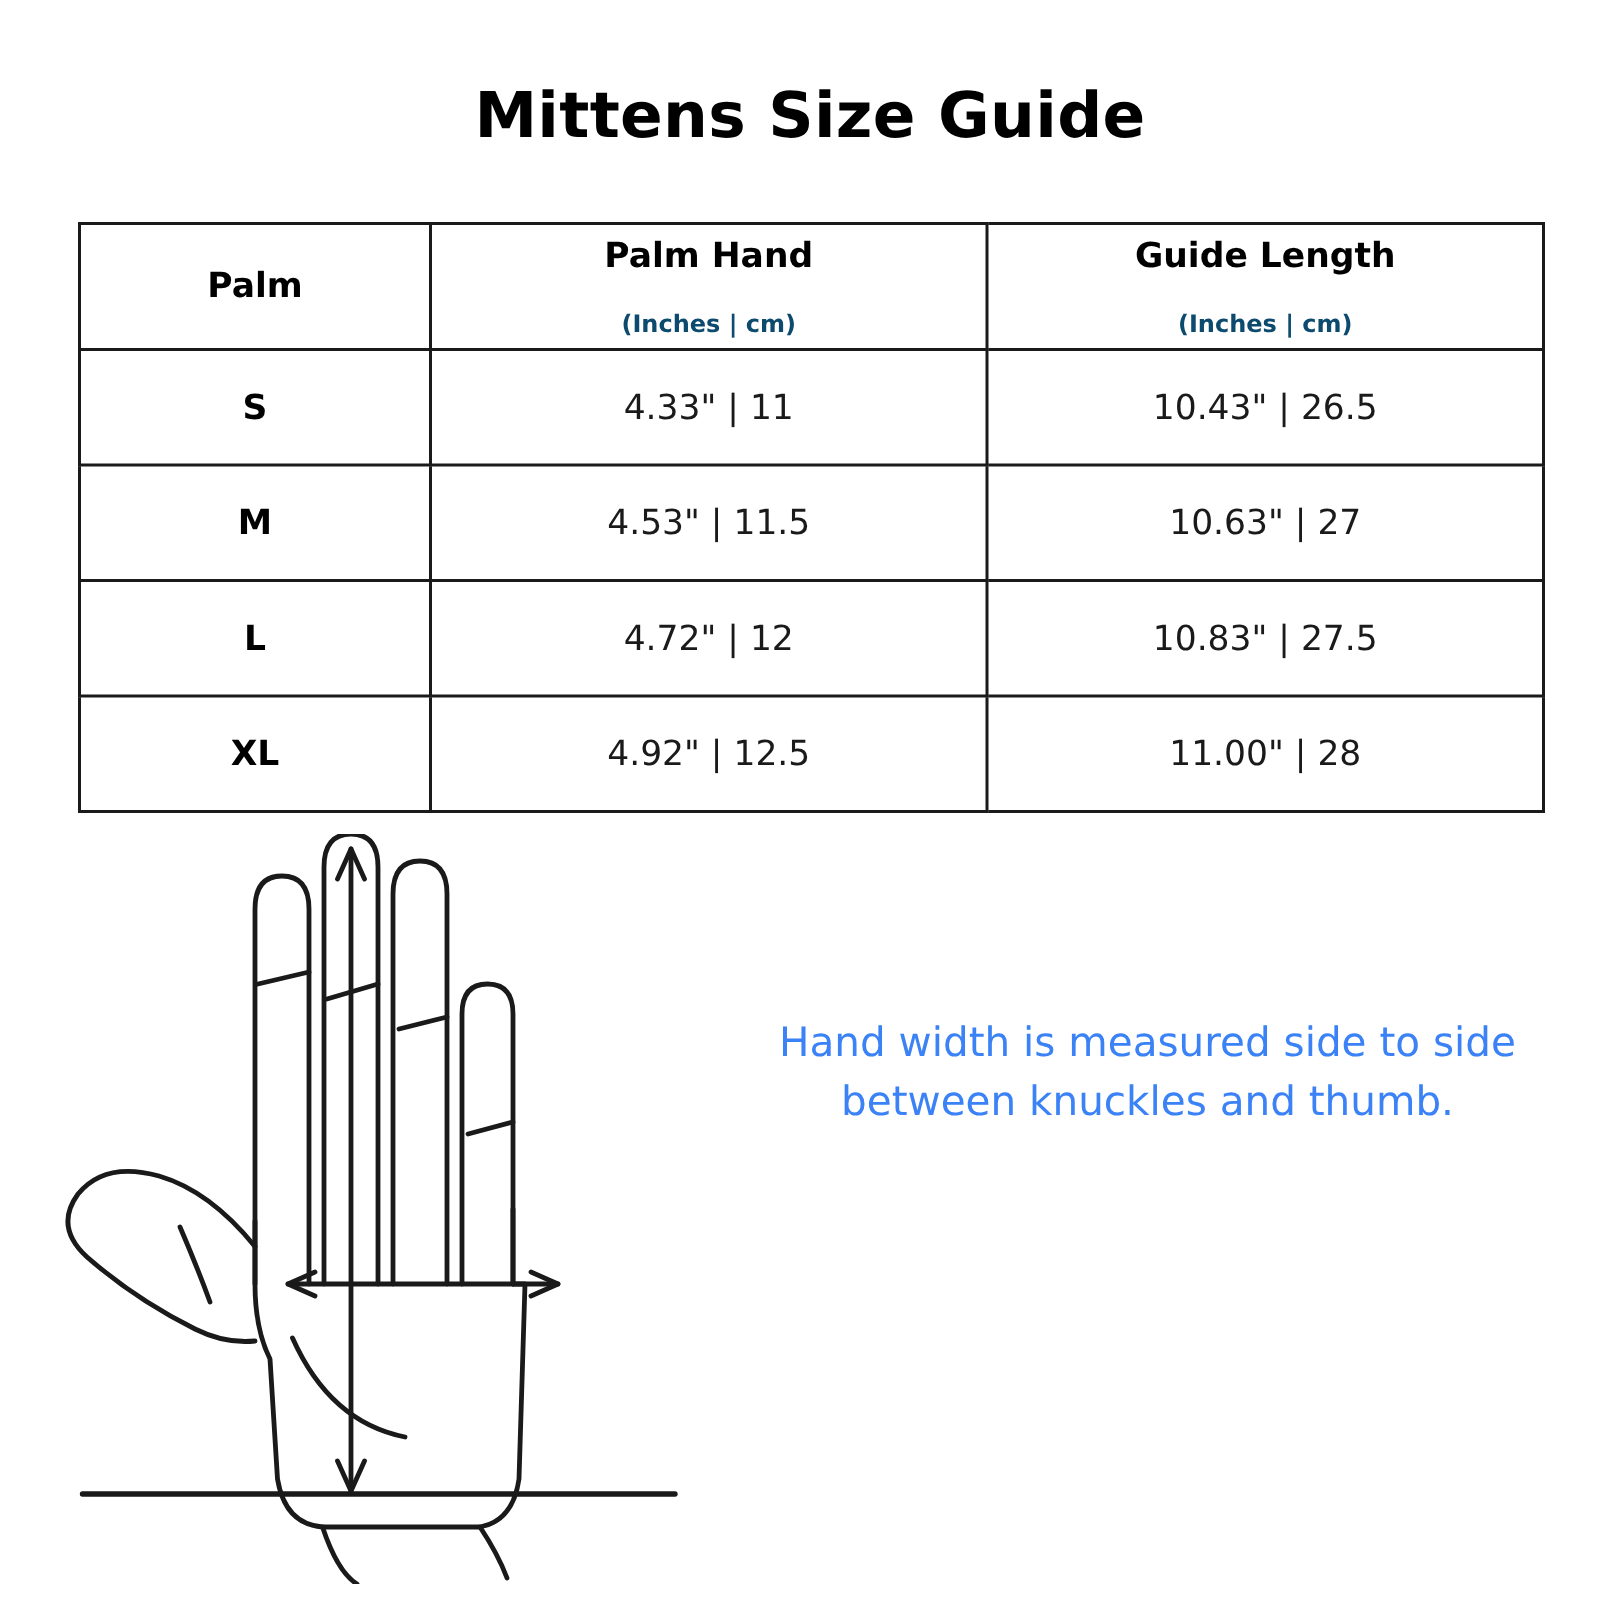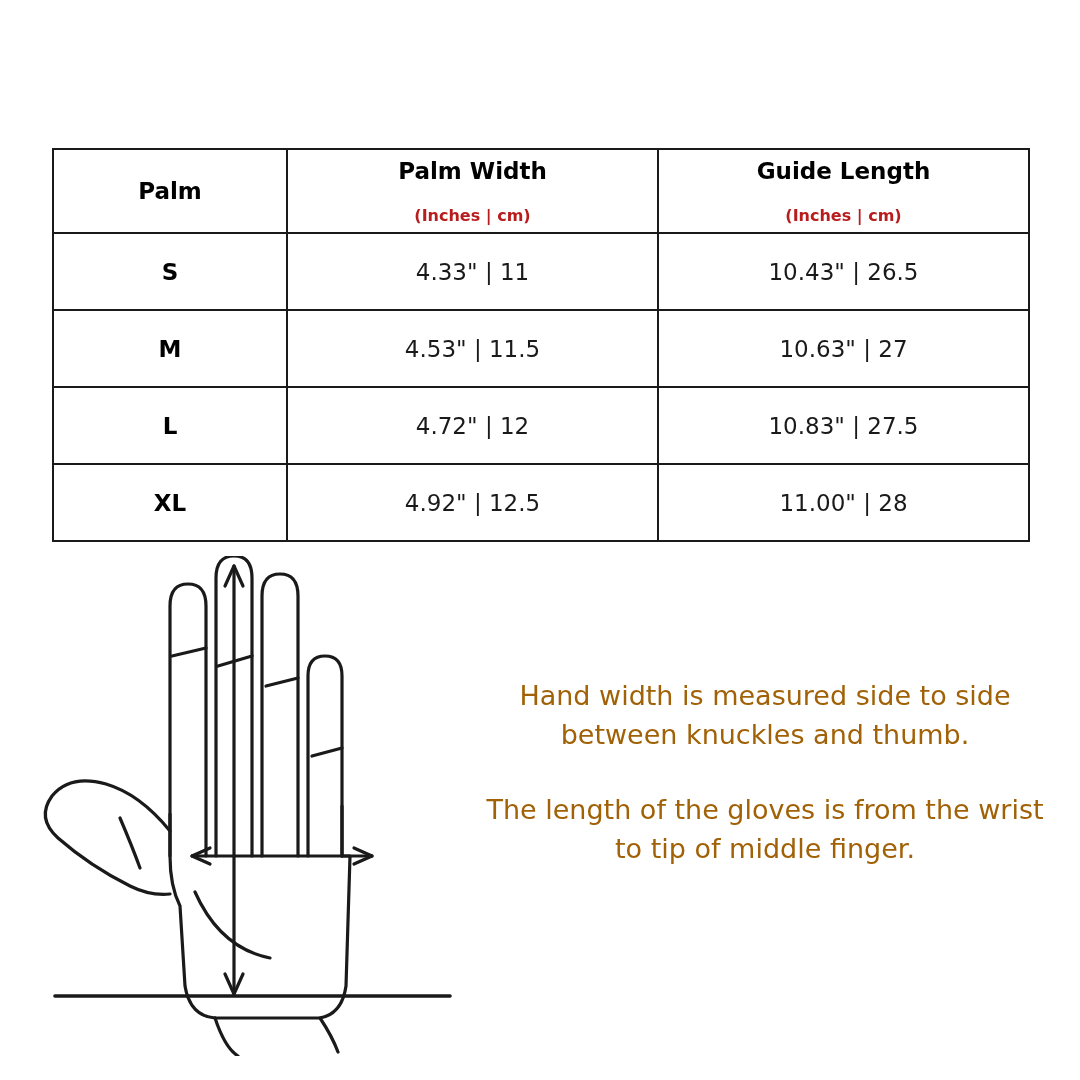--- a/index.html
+++ b/index.html
@@ -60,21 +60,21 @@
   }
   .hdr-main {
     font-size: 23px;
     font-weight: bold;
     line-height: 1.25;
     color: #000;
   }
   .hdr-sub {
     font-size: 16px;
     font-weight: bold;
-    color: #b91c1c;
+    color: #0c4a6e;
     margin-top: 21px;
   }
   .hdr-single {
     font-size: 23px;
     font-weight: bold;
     color: #000;
   }
 
   tbody td {
     height: 75px;
@@ -106,45 +106,46 @@
   .notes {
     position: absolute;
     left: 470px;
     top: 120px;
     width: 590px;
     text-align: center;
   }
   .note-p {
     font-size: 27px;
     line-height: 1.45;
-    color: #a16207;
+    color: #3b82f6;
     margin: 0 0 36px 0;
   }
   .note-p:last-child { margin-bottom: 0; }
 </style>
 </head>
 <body>
 
 <div class="page">
 
+  <h1 class="title">Mittens Size Guide</h1>
 
   <div class="table-wrap">
     <table class="size-table">
       <colgroup>
         <col class="col-size">
         <col class="col-pw">
         <col class="col-hl">
       </colgroup>
       <thead>
         <tr>
           <th>
             <div class="hdr-single">Palm</div>
           </th>
           <th>
-            <div class="hdr-main">Palm Width</div>
+            <div class="hdr-main">Palm Hand</div>
             <div class="hdr-sub">(Inches | cm)</div>
           </th>
           <th>
             <div class="hdr-main">Guide Length</div>
             <div class="hdr-sub">(Inches | cm)</div>
           </th>
         </tr>
       </thead>
       <tbody>
         <tr>
@@ -208,18 +209,17 @@
 
           <path d="M214,10 L214,438" stroke-width="3.2"></path>
           <path d="M214,10 L205,30 M214,10 L223,30" stroke-width="3.2"></path>
           <path d="M214,438 L205,418 M214,438 L223,418" stroke-width="3.2"></path>
         </g>
       </svg>
     </div>
 
     <div class="notes">
       <p class="note-p">Hand width is measured side to side between knuckles and thumb.</p>
-      <p class="note-p">The length of the gloves is from the wrist to tip of middle finger.</p>
     </div>
 
   </div>
 
 </div>
 
 </body></html>

